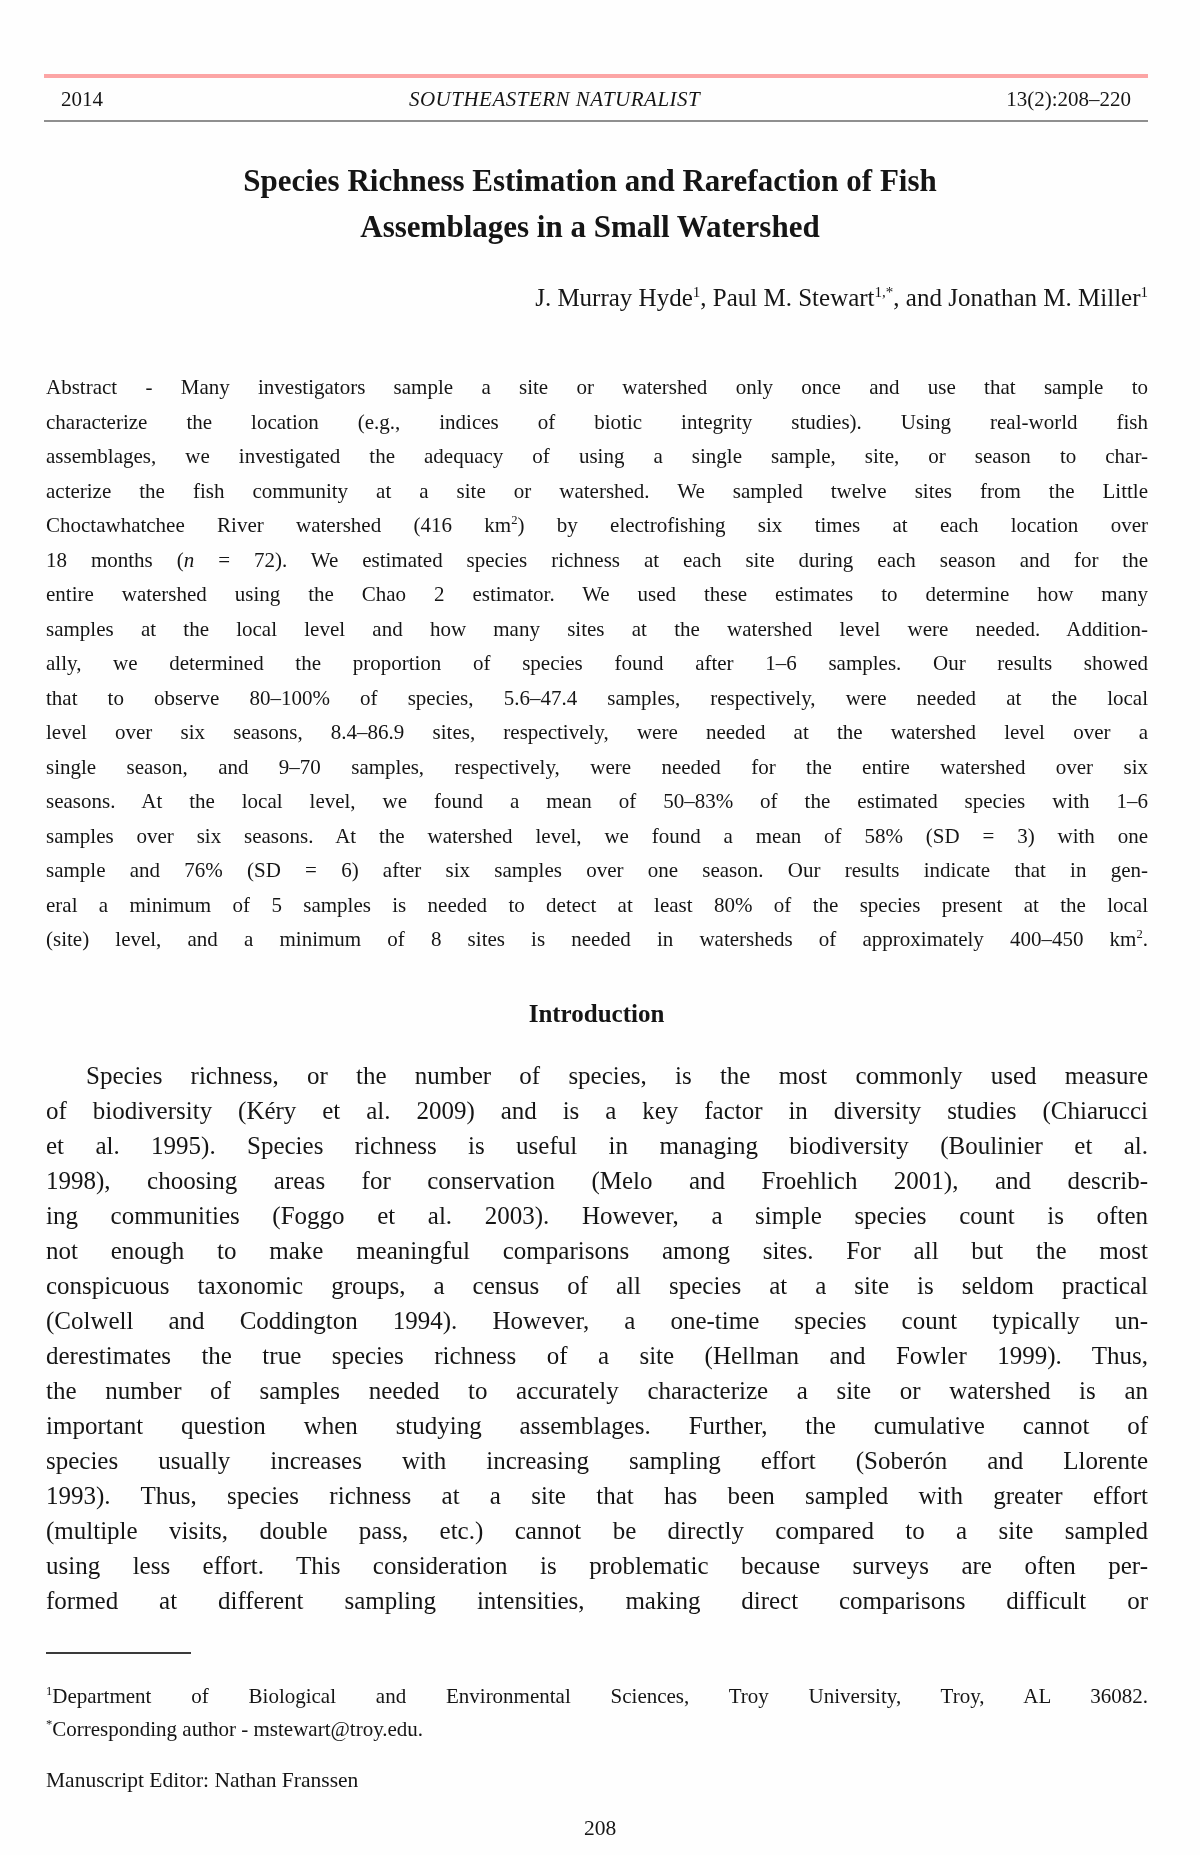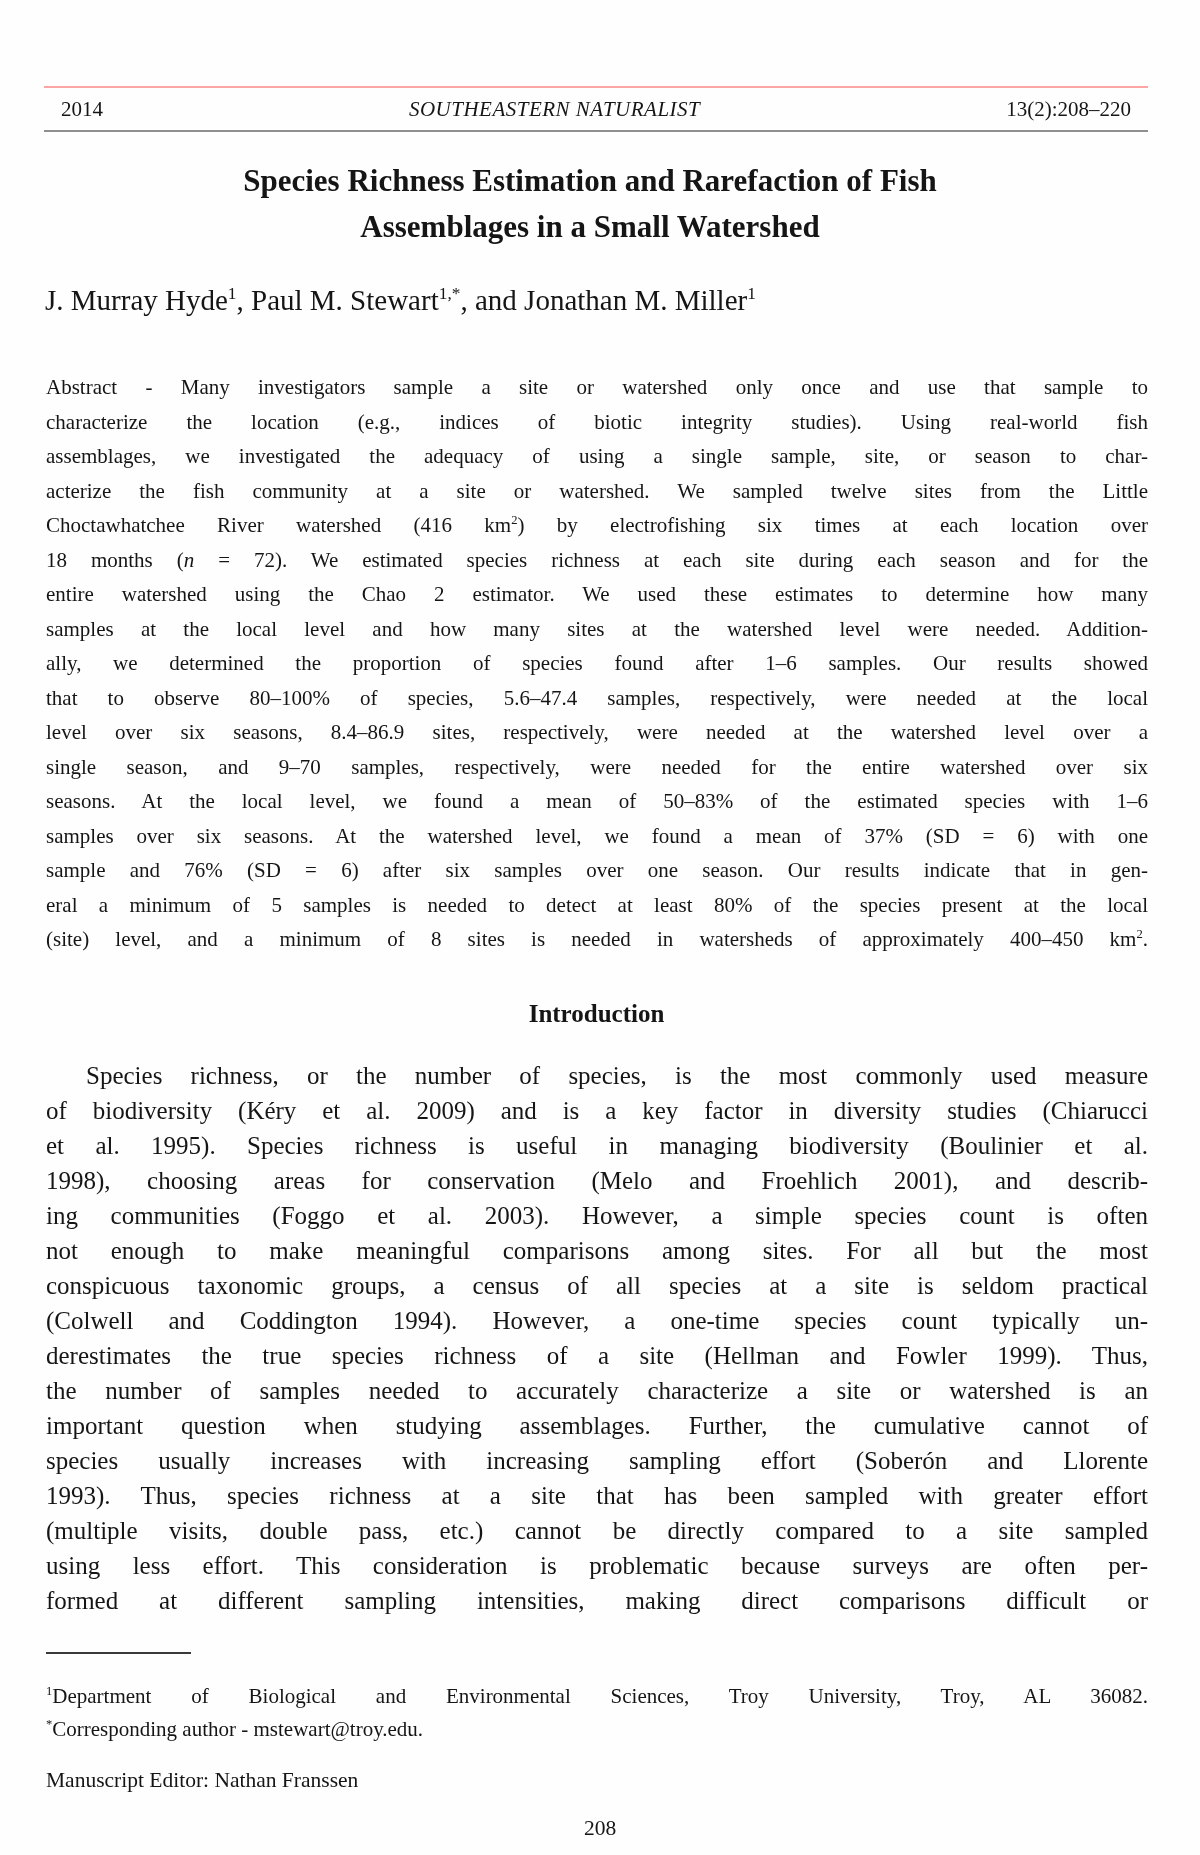--- a/index.html
+++ b/index.html
@@ -9,44 +9,43 @@
     color: #151515;
     font-family: "Liberation Serif", "DejaVu Serif", serif;
     position: relative;
     overflow: hidden;
   }
   .page { position: absolute; inset: 0; }
 
   
   .running-head {
     position: absolute; left: 44px; right: 52px; top: 74px;
-    border-top: 2px solid #fca5a5;
+    border-top: 4px solid #fca5a5;
     border-bottom: 2px solid #8f8f8f;
     display: flex; align-items: center; justify-content: space-between;
     height: 42px;
     padding: 0 17px;
     font-size: 21px;
-    margin-top: 12px;
   }
   .running-head .journal { font-style: italic; letter-spacing: 0.5px; }
 
   
   .article-title {
     position: absolute; left: 45px; right: 65px; top: 158px;
     text-align: center;
     font-weight: bold;
     font-size: 31px;
     line-height: 46px;
   }
 
   
   .authors {
     position: absolute; left: 45px; right: 52px; top: 284px;
-    text-align: left;
-    font-size: 29px;
+    text-align: right;
+    font-size: 25px;
   }
 
   sup { font-size: 60%; vertical-align: super; line-height: 0; }
 
   
   .abstract {
     position: absolute; left: 46px; right: 52px; top: 370px;
     font-size: 21px;
     line-height: 34.5px;
   }
@@ -118,21 +117,21 @@
       <div class="tline">acterize the fish community at a site or watershed. We sampled twelve sites from the Little</div>
       <div class="tline">Choctawhatchee River watershed (416 km<sup>2</sup>) by electrofishing six times at each location over</div>
       <div class="tline">18 months (<i>n</i> = 72). We estimated species richness at each site during each season and for the</div>
       <div class="tline">entire watershed using the Chao 2 estimator. We used these estimates to determine how many</div>
       <div class="tline">samples at the local level and how many sites at the watershed level were needed. Addition-</div>
       <div class="tline">ally, we determined the proportion of species found after 1–6 samples. Our results showed</div>
       <div class="tline">that to observe 80–100% of species, 5.6–47.4 samples, respectively, were needed at the local</div>
       <div class="tline">level over six seasons, 8.4–86.9 sites, respectively, were needed at the watershed level over a</div>
       <div class="tline">single season, and 9–70 samples, respectively, were needed for the entire watershed over six</div>
       <div class="tline">seasons. At the local level, we found a mean of 50–83% of the estimated species with 1–6</div>
-      <div class="tline">samples over six seasons. At the watershed level, we found a mean of 37% (SD = 6) with one</div>
+      <div class="tline">samples over six seasons. At the watershed level, we found a mean of 58% (SD = 3) with one</div>
       <div class="tline">sample and 76% (SD = 6) after six samples over one season. Our results indicate that in gen-</div>
       <div class="tline">eral a minimum of 5 samples is needed to detect at least 80% of the species present at the local</div>
       <div class="tline">(site) level, and a minimum of 8 sites is needed in watersheds of approximately 400–450 km<sup>2</sup>.</div>
     </div>
 
   <div class="section-heading">Introduction</div>
 
   <div class="intro">
       <div class="tline">Species richness, or the number of species, is the most commonly used measure</div>
       <div class="tline">of biodiversity (Kéry et al. 2009) and is a key factor in diversity studies (Chiarucci</div>

